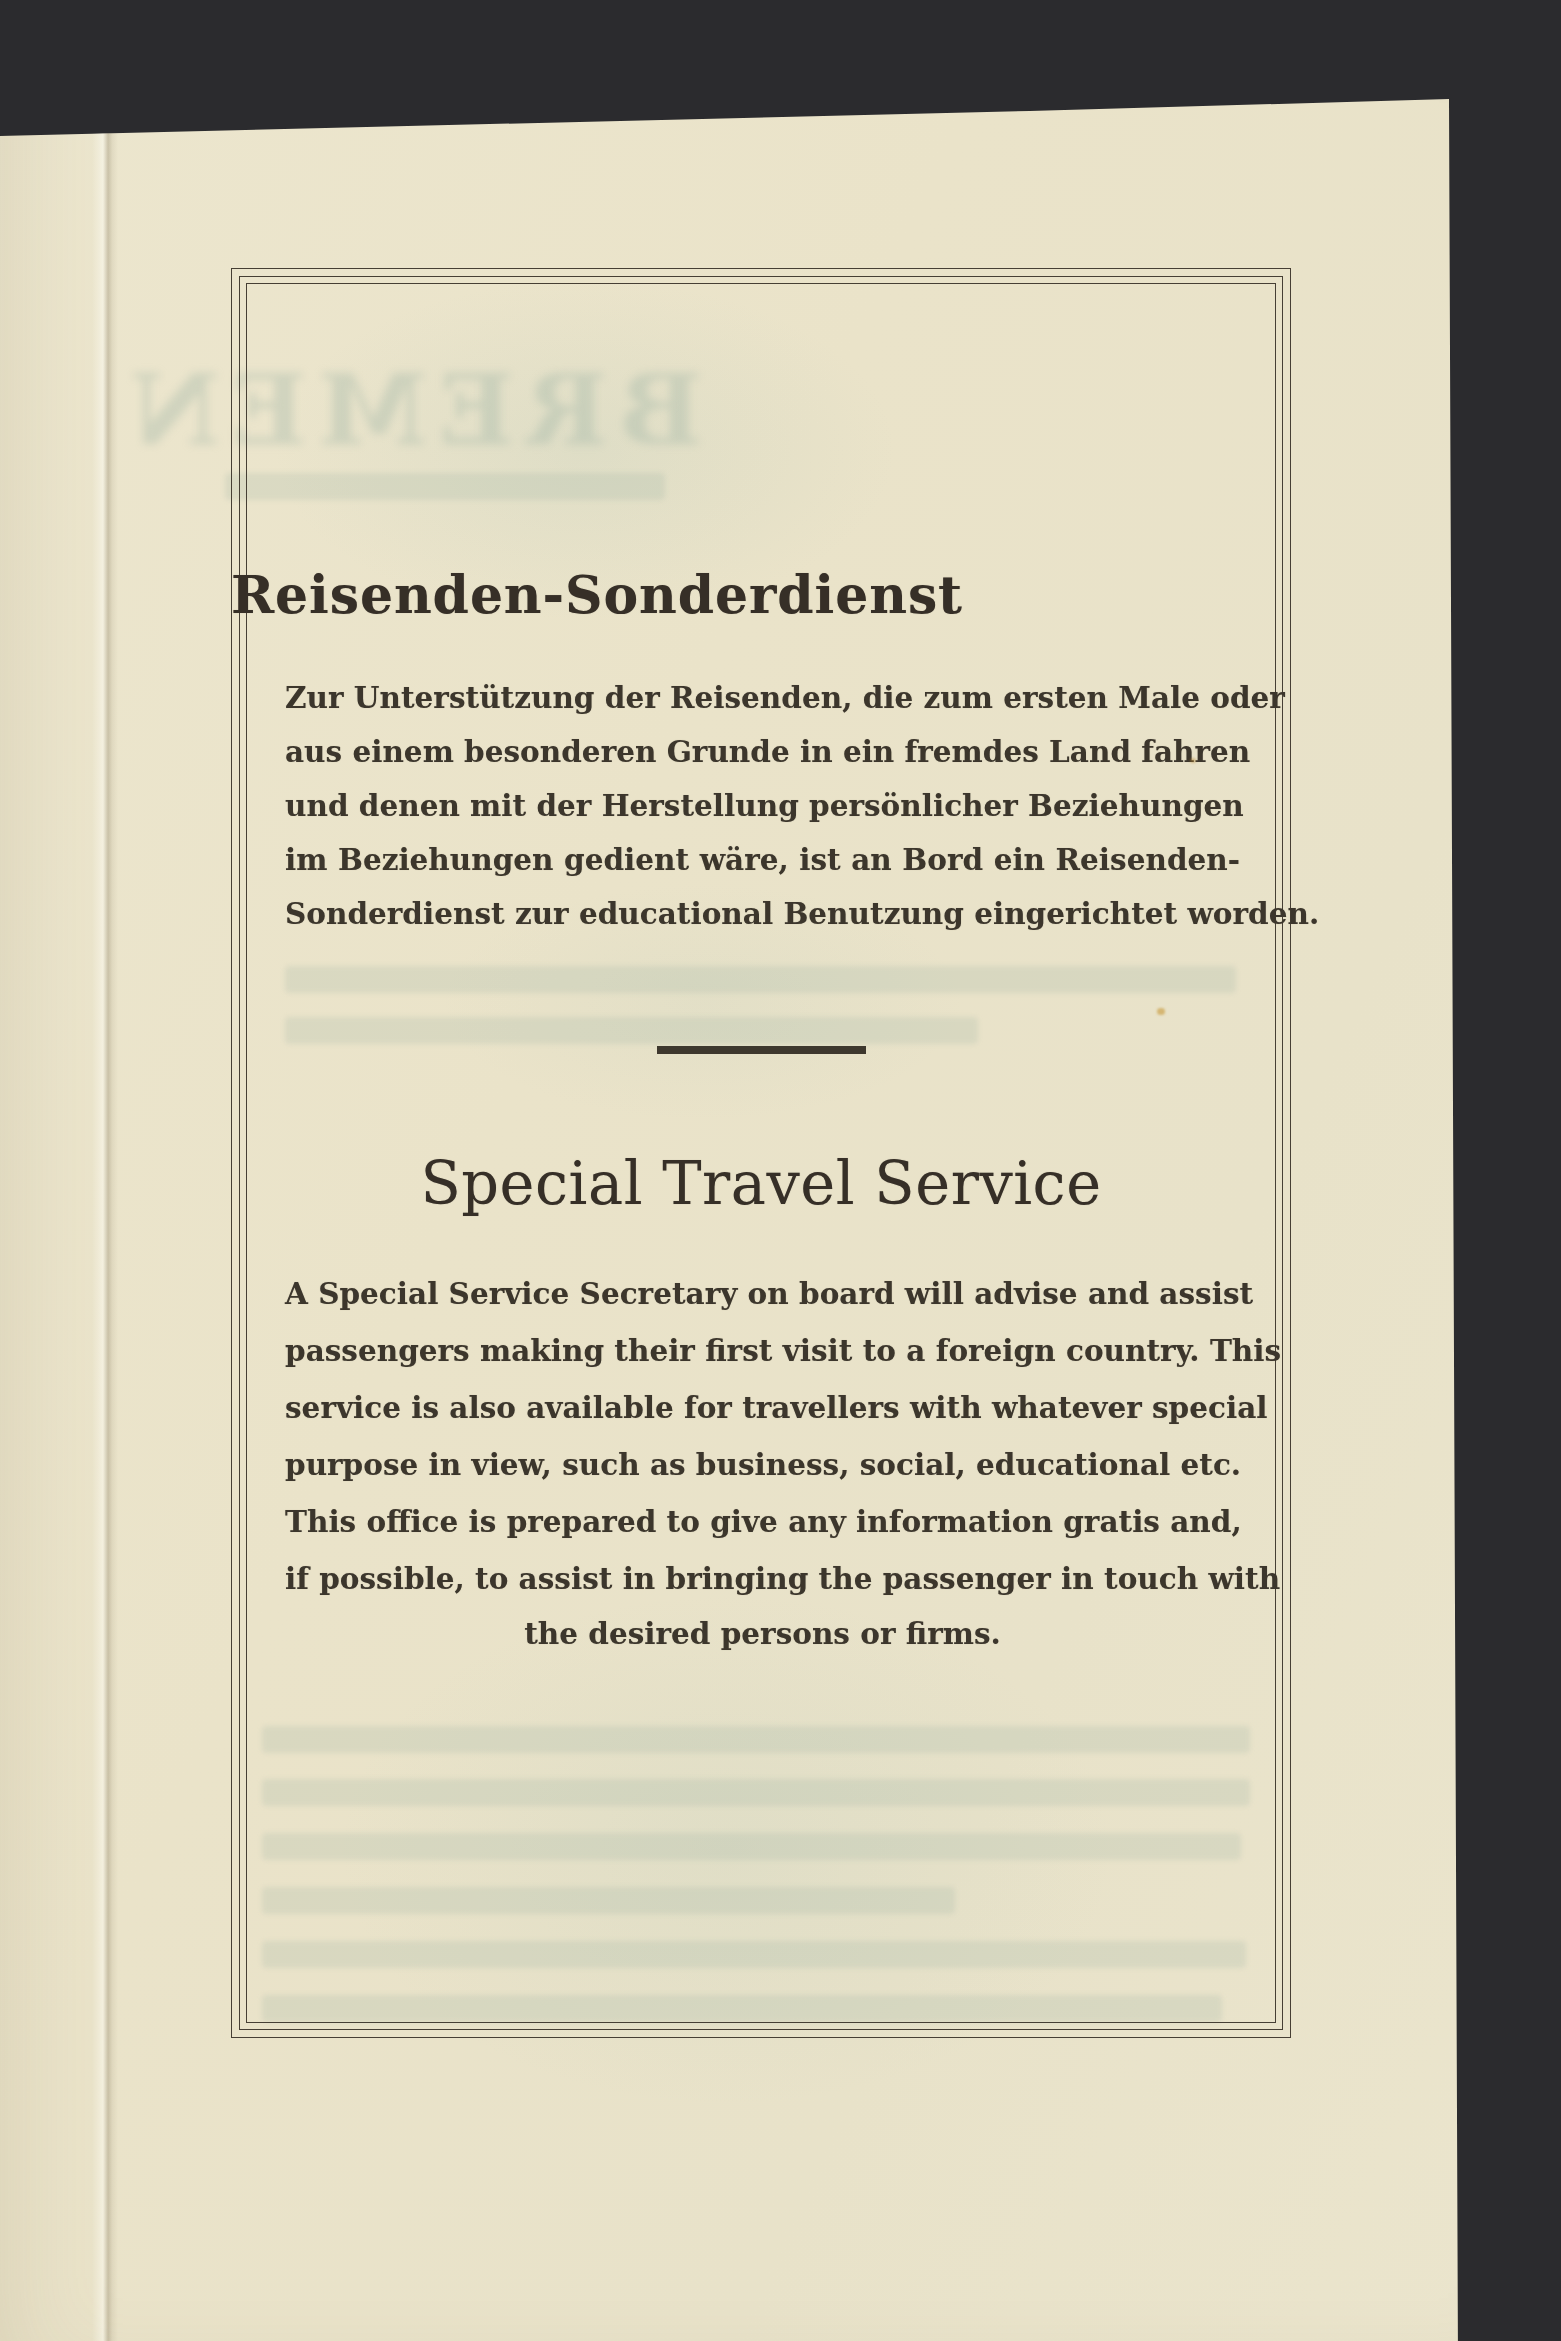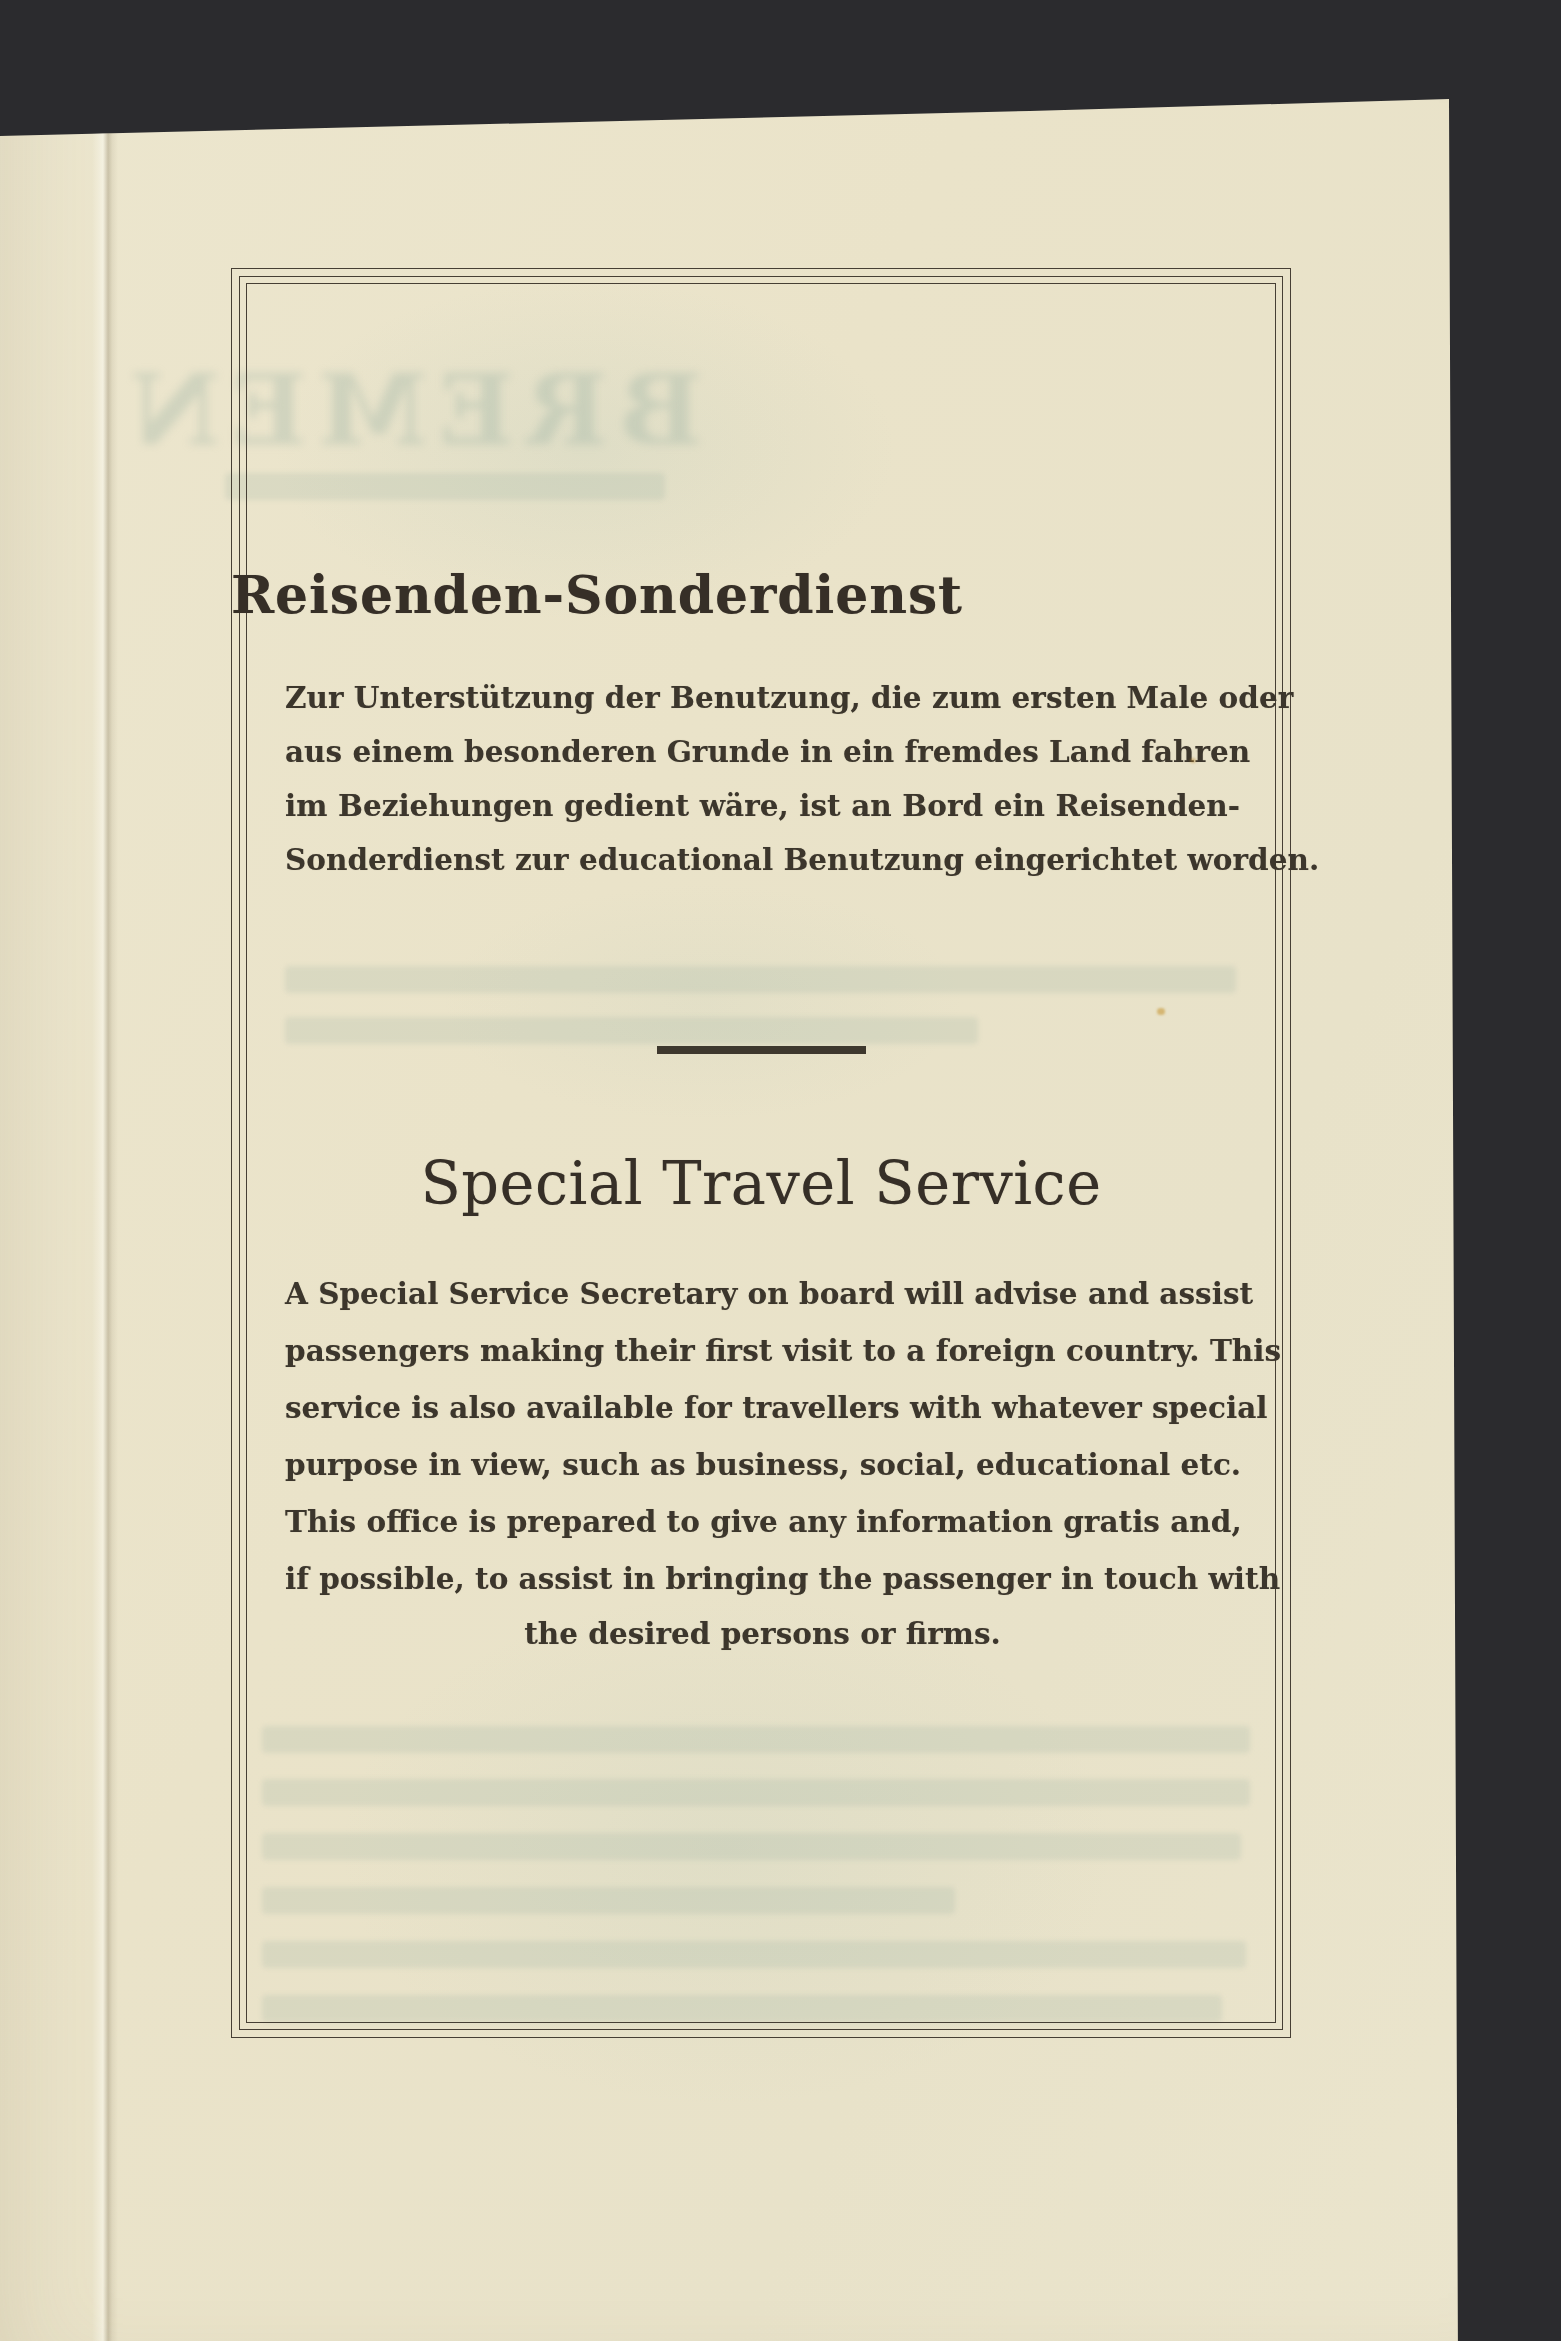--- a/index.html
+++ b/index.html
@@ -164,22 +164,23 @@
     <div class="ghost-bar" style="left:262px;  top:1995px; width:960px;"></div>
 
     <div class="f1">
       <div class="f2">
         <div class="f3"></div>
       </div>
     </div>
 
     <h1 class="de-title">Reisenden-Sonderdienst</h1>
     <div class="para de-para">
-      <div class="jline">Zur Unterstützung der Benutzung, die zum ersten Male oder</div>
+      <div class="jline">Zur Unterstützung der Reisenden, die zum ersten Male oder</div>
       <div class="jline">aus einem besonderen Grunde in ein fremdes Land fahren</div>
+      <div class="jline">und denen mit der Herstellung persönlicher Beziehungen</div>
       <div class="jline">im Beziehungen gedient wäre, ist an Bord ein Reisenden-</div>
       <div class="jline">Sonderdienst zur educational Benutzung eingerichtet worden.</div>
     </div>
 
     <div class="divider"></div>
 
     <h2 class="en-title">Special Travel Service</h2>
     <div class="para en-para">
       <div class="jline">A Special Service Secretary on board will advise and assist</div>
       <div class="jline">passengers making their first visit to a foreign country. This</div>

